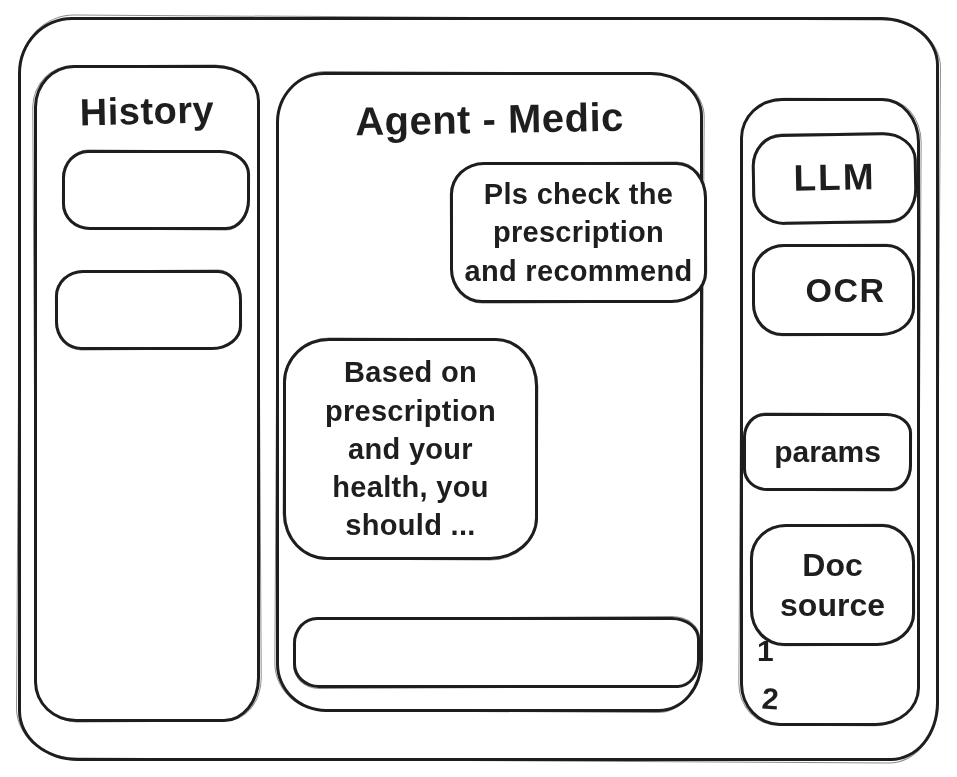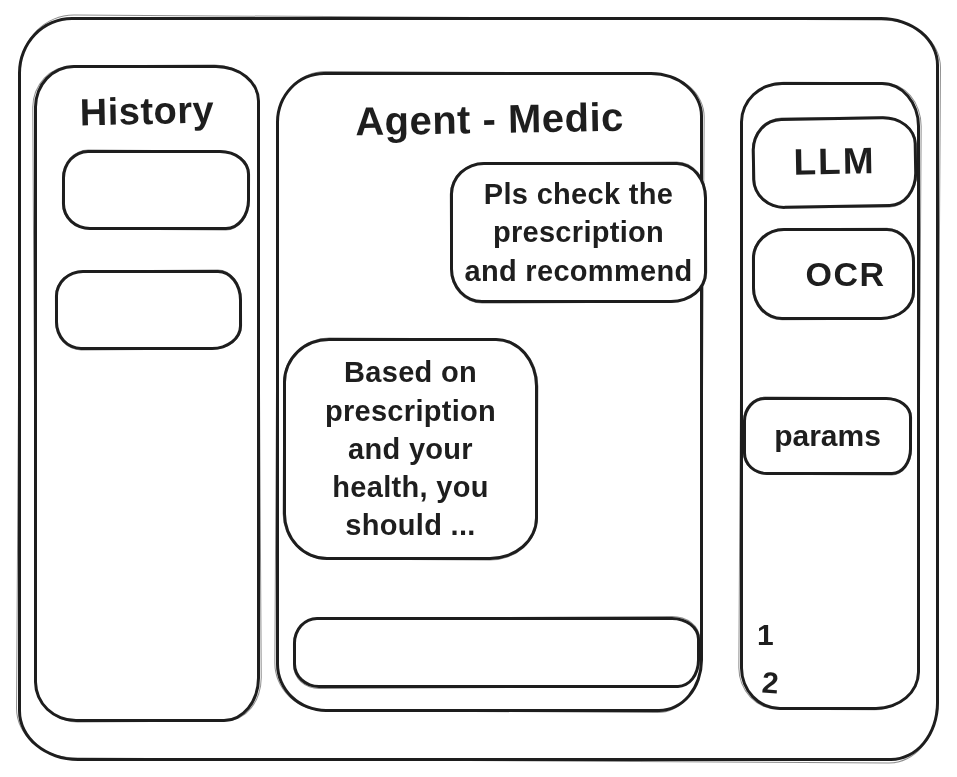--- a/index.html
+++ b/index.html
@@ -52,21 +52,21 @@
             border-radius:46px 42px 48px 44px / 44px 48px 42px 46px; }
   .chat-input-wrap { left:14px; top:542px; width:407px; height:71px;
             border-radius:24px 28px 22px 26px / 26px 22px 28px 24px; }
   .chat-input-wrap input {
             position:absolute; inset:0; width:100%; height:100%;
             border:none; outline:none; background:transparent;
             font:bold 26px "Liberation Sans","DejaVu Sans",sans-serif;
             color:var(--ink); padding:0 22px; border-radius:inherit; }
 
   
-  .right-sidebar { left:719px; top:62px; width:180px; height:628px;
+  .right-sidebar { left:719px; top:78px; width:180px; height:628px;
             border-radius:42px 38px 44px 40px / 40px 44px 38px 42px; }
   .tool-btn { display:flex; align-items:center; justify-content:center;
             text-align:center; font-family:inherit; color:var(--ink);
             font-weight:bold; cursor:pointer; padding:0; line-height:1.25; }
   .btn-llm    { left:9px; top:32px;  width:165px; height:91px; font-size:37px;
             letter-spacing:2px; border-radius:30px 34px 28px 32px / 32px 28px 34px 30px;
             transform:rotate(-1deg); }
   .btn-ocr    { left:9px; top:143px; width:163px; height:92px; font-size:34px;
             letter-spacing:1.5px; border-radius:32px 28px 34px 30px / 30px 34px 28px 32px;padding-left:24px; }
   .btn-params { left:0px; top:312px; width:169px; height:78px; font-size:30px;
@@ -104,18 +104,19 @@
 
       <div class="sk alt chat-input-wrap">
         <input type="text" placeholder="" style="">
       </div>
     </main>
 
     <aside class="sk right-sidebar">
       <button class="sk tool-btn btn-llm">LLM</button>
       <button class="sk alt tool-btn btn-ocr">OCR</button>
       <button class="sk tool-btn btn-params">params</button>
+      <button class="sk alt tool-btn btn-doc">Doc source</button>
       <span class="doc-num doc-1">1</span>
       <span class="doc-num doc-2">2</span>
     </aside>
 
   </div>
 </div>
 
 </body></html>

